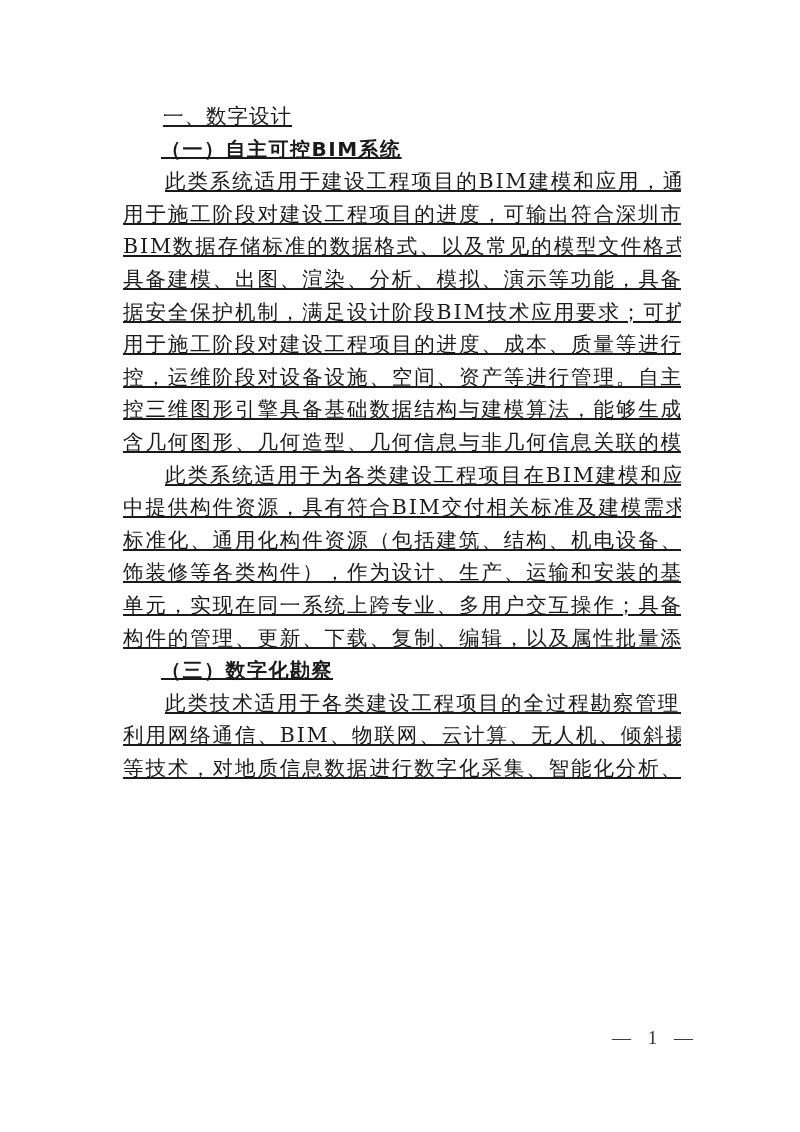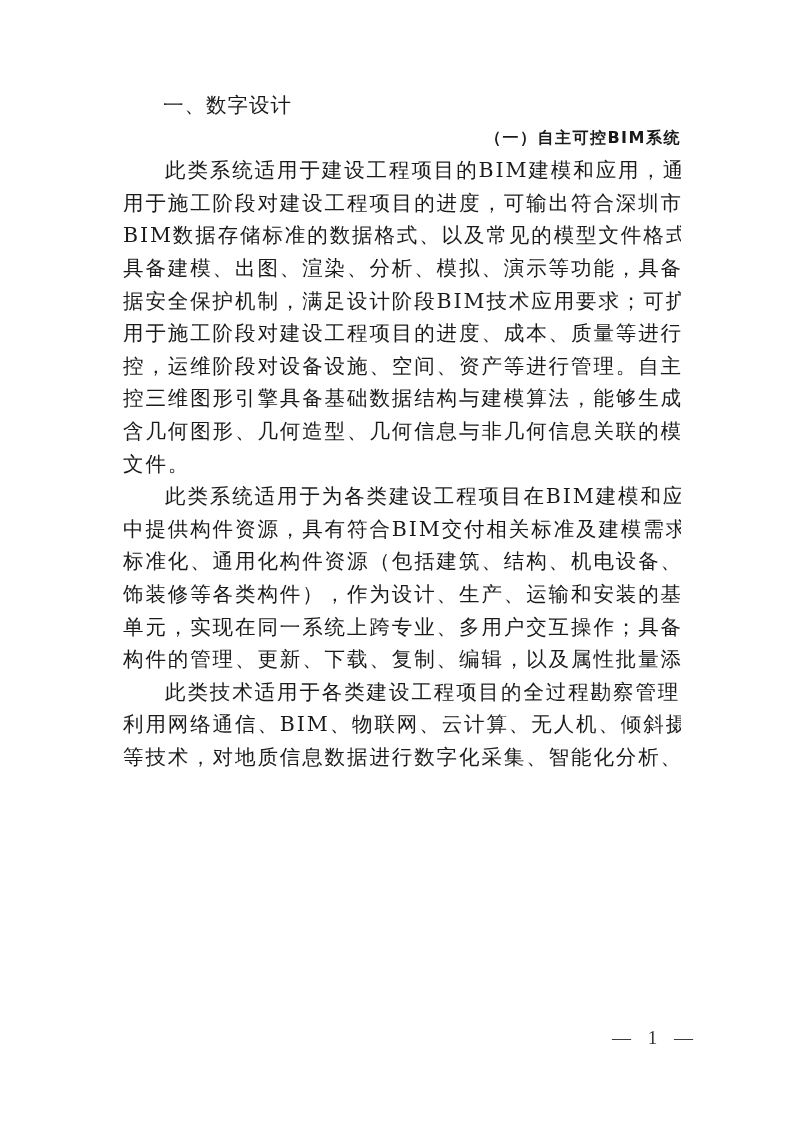--- a/index.html
+++ b/index.html
@@ -11,22 +11,23 @@
       width: 800px;
       height: 1132px;
       position: relative;
       overflow: hidden;
       color: #1a1a1a;
       font-family: "DejaVu Serif", "Liberation Serif", serif;
     }
     .page {
       position: absolute;
       left: 123px;
-      top: 89px;
+      top: 100px;
       width: 558px;
+      text-decoration: underline;
     }
     .line {
       font-size: 20.5px;
       line-height: 32.6px;
       height: 32.6px;
       white-space: nowrap;
       letter-spacing: 1.9px;
       text-align: justify;
       text-align-last: justify;
       overflow: hidden;
@@ -42,26 +43,25 @@
       font-weight: normal;
       font-size: 20.5px;
       line-height: 32.6px;
       height: 32.6px;
       padding-left: 40px;
       letter-spacing: 1px;
     }
     .h2 {
       font-family: "DejaVu Sans", "Liberation Sans", sans-serif;
       font-weight: bold;
-      font-size: 16px;
+      font-size: 20px;
       line-height: 32.6px;
       height: 32.6px;
       padding-left: 38px;
       letter-spacing: 1.5px;
-      text-align: right;
     }
     .page-number {
       position: absolute;
       left: 612px;
       top: 1027px;
       font-family: "Liberation Serif", serif;
       font-size: 19px;
       color: #333;
       letter-spacing: 6px;
     }
@@ -75,27 +75,27 @@
   <div class="h2">（一）自主可控BIM系统</div>
   <div class="line indent">此类系统适用于建设工程项目的BIM建模和应用，通过</div>
   <div class="line">用于施工阶段对建设工程项目的进度，可输出符合深圳市</div>
   <div class="line">BIM数据存储标准的数据格式、以及常见的模型文件格式，</div>
   <div class="line">具备建模、出图、渲染、分析、模拟、演示等功能，具备数</div>
   <div class="line">据安全保护机制，满足设计阶段BIM技术应用要求；可扩展</div>
   <div class="line">用于施工阶段对建设工程项目的进度、成本、质量等进行管</div>
   <div class="line">控，运维阶段对设备设施、空间、资产等进行管理。自主可</div>
   <div class="line">控三维图形引擎具备基础数据结构与建模算法，能够生成包</div>
   <div class="line">含几何图形、几何造型、几何信息与非几何信息关联的模型</div>
-  <div class="line last">文件。</div>
 
   <div class="line indent">此类系统适用于为各类建设工程项目在BIM建模和应用</div>
   <div class="line">中提供构件资源，具有符合BIM交付相关标准及建模需求的</div>
   <div class="line">标准化、通用化构件资源（包括建筑、结构、机电设备、装</div>
   <div class="line">饰装修等各类构件），作为设计、生产、运输和安装的基础</div>
   <div class="line">单元，实现在同一系统上跨专业、多用户交互操作；具备BIM</div>
   <div class="line">构件的管理、更新、下载、复制、编辑，以及属性批量添加、</div>
 
+  <div class="h2">（三）数字化勘察</div>
   <div class="line indent">此类技术适用于各类建设工程项目的全过程勘察管理，</div>
   <div class="line">利用网络通信、BIM、物联网、云计算、无人机、倾斜摄影</div>
   <div class="line">等技术，对地质信息数据进行数字化采集、智能化分析、可</div>
 </div>
 
 <div class="page-number">— 1 —</div>
 
 </body></html>

